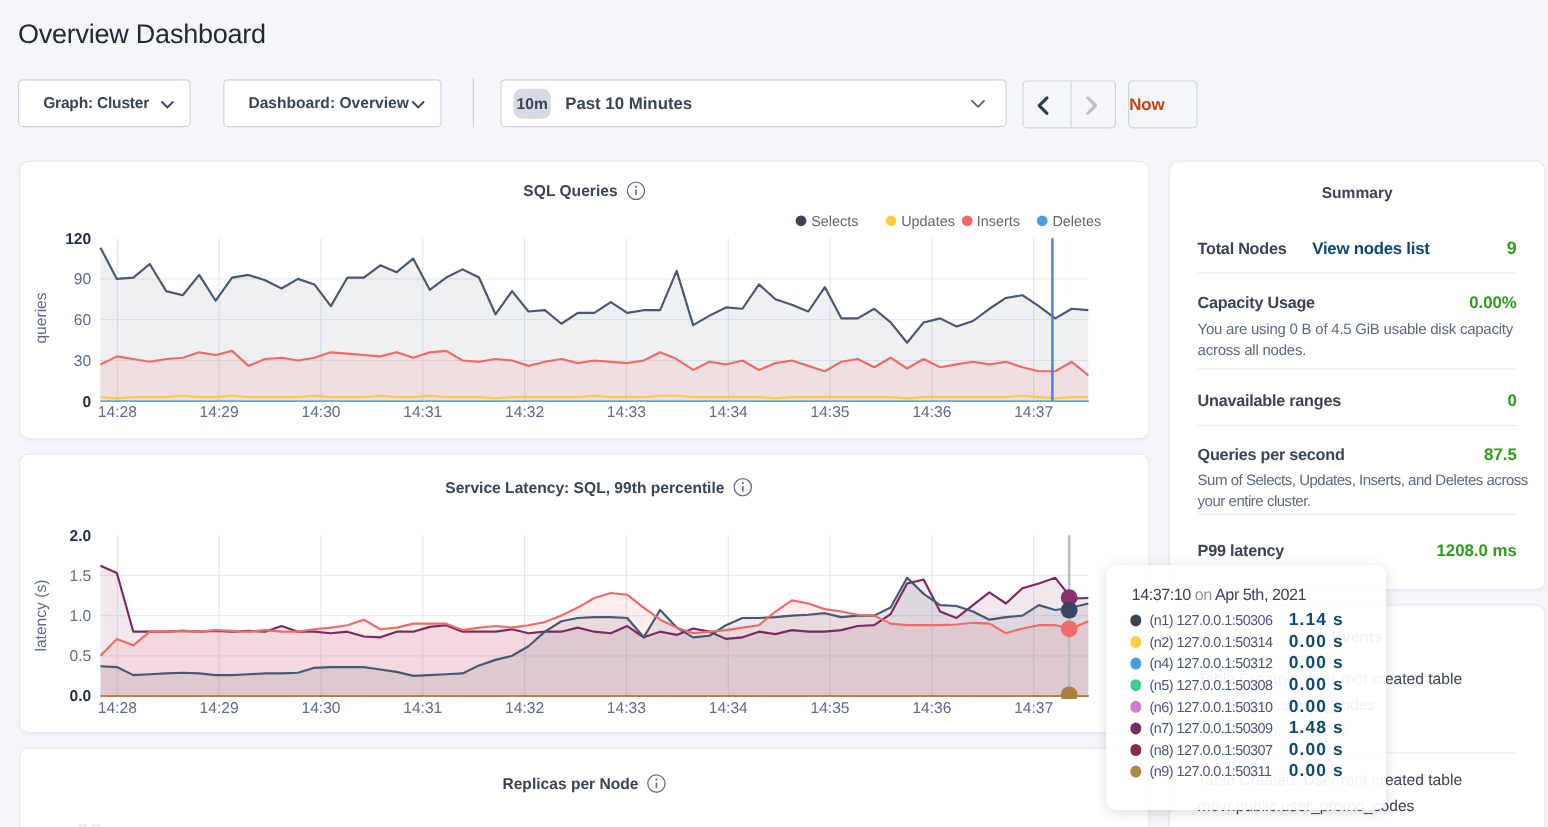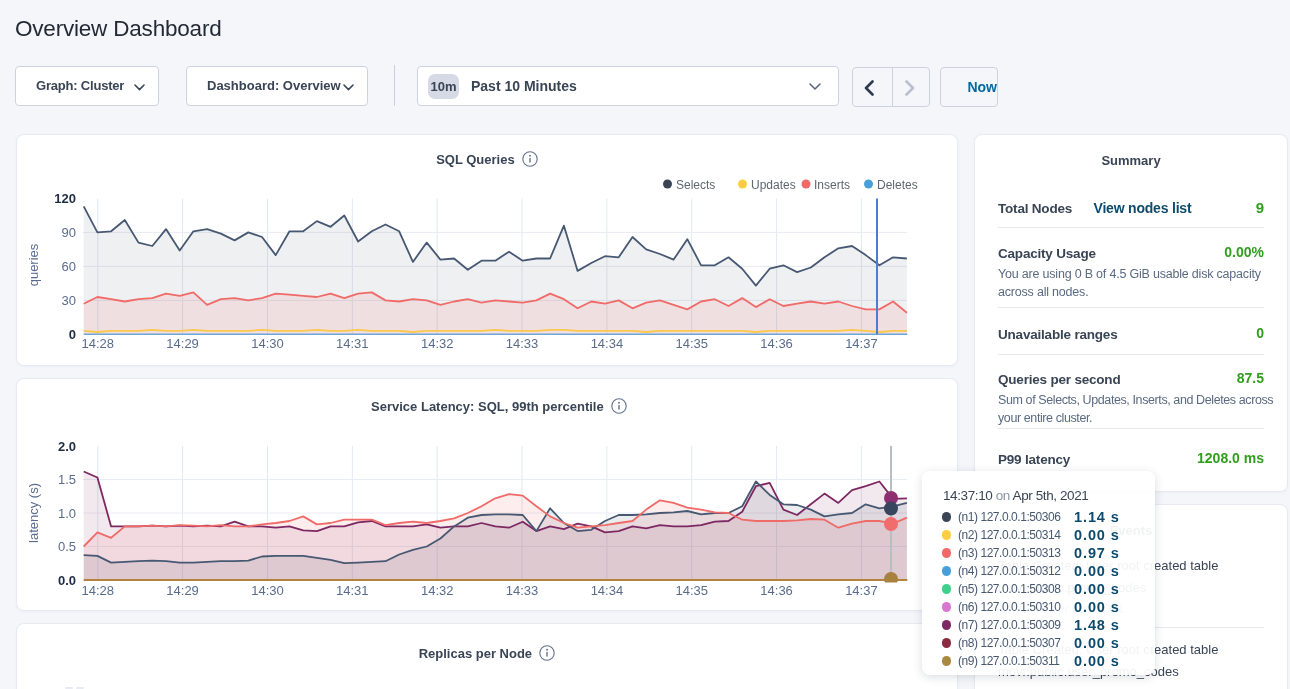--- a/index.html
+++ b/index.html
@@ -41,21 +41,21 @@
 </div>
 <div class="btn" style="left:852px; top:67px; width:78px; height:40px; background:transparent;">
   <svg width="10" height="16" viewBox="0 0 10 16" style="position:absolute; left:11px; top:12px;">
       <path d="M8.5 1.5 L2 8 L8.5 14.5" fill="none" stroke="#2c3a52" stroke-width="2.6" stroke-linecap="round" stroke-linejoin="round"></path>
     </svg>
   <div style="position:absolute; left:39px; top:0; width:1px; height:38px; background:#ccd2e0;"></div>
   <svg width="10" height="16" viewBox="0 0 10 16" style="position:absolute; right:14px; top:12px;">
       <path d="M1.5 1.5 L8 8 L1.5 14.5" fill="none" stroke="#b9bfcc" stroke-width="2.6" stroke-linecap="round" stroke-linejoin="round"></path>
     </svg>
 </div>
-<div class="btn" style="left:940px; top:67px; width:58px; height:40px; background:transparent; color:#0369a1; text-align:right; line-height:38px;">Now</div>
+<div class="btn" style="left:940px; top:67px; width:58px; height:40px; background:transparent; color:#c2410c; text-align:left; line-height:38px;">Now</div>
 
 <div class="card" style="left:16px; top:134px; width:942px; height:232px;"></div>
 <div class="ctitle" style="left:16px; top:151px; width:942px;">SQL Queries&nbsp;&nbsp;<svg width="16" height="16" viewBox="0 0 16 16" style="vertical-align:-3.5px">
       <circle cx="8" cy="8" r="7.2" fill="none" stroke="#64718e" stroke-width="1.1"></circle>
       <circle cx="8" cy="4.7" r="0.95" fill="#64718e"></circle>
       <rect x="7.3" y="6.8" width="1.4" height="5" rx="0.7" fill="#64718e"></rect>
     </svg></div>
 <svg style="position:absolute; left:16px; top:134px;" width="942" height="232" viewBox="0 0 942 232">
   <line x1="81.8" y1="64.5" x2="81.8" y2="200.3" stroke="#e3e8f0" stroke-width="1"></line>
 <line x1="166.6" y1="64.5" x2="166.6" y2="200.3" stroke="#e3e8f0" stroke-width="1"></line>
@@ -197,25 +197,20 @@
         <span class="ttdot" style="background:#394455"></span>
         <span class="ttlbl">(n1) 127.0.0.1:50306</span>
         <span class="ttval">1.14 <span class="tts">s</span></span>
       </div>
 <div class="ttrow">
         <span class="ttdot" style="background:#ffcd44"></span>
         <span class="ttlbl">(n2) 127.0.0.1:50314</span>
         <span class="ttval">0.00 <span class="tts">s</span></span>
       </div>
 <div class="ttrow">
-        <span class="ttdot" style="background:#f16969"></span>
-        <span class="ttlbl">(n3) 127.0.0.1:50313</span>
-        <span class="ttval">0.97 <span class="tts">s</span></span>
-      </div>
-<div class="ttrow">
         <span class="ttdot" style="background:#499fd9"></span>
         <span class="ttlbl">(n4) 127.0.0.1:50312</span>
         <span class="ttval">0.00 <span class="tts">s</span></span>
       </div>
 <div class="ttrow">
         <span class="ttdot" style="background:#3fd18c"></span>
         <span class="ttlbl">(n5) 127.0.0.1:50308</span>
         <span class="ttval">0.00 <span class="tts">s</span></span>
       </div>
 <div class="ttrow">

